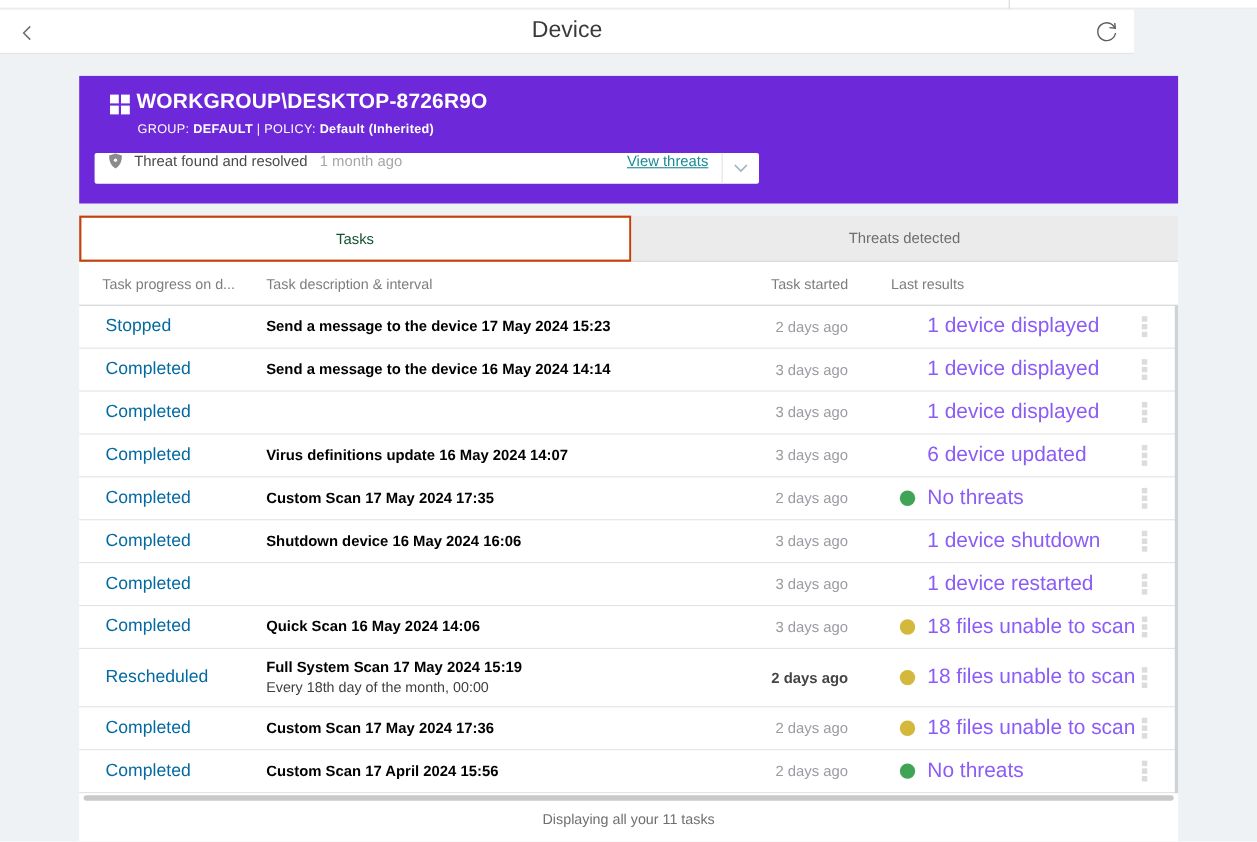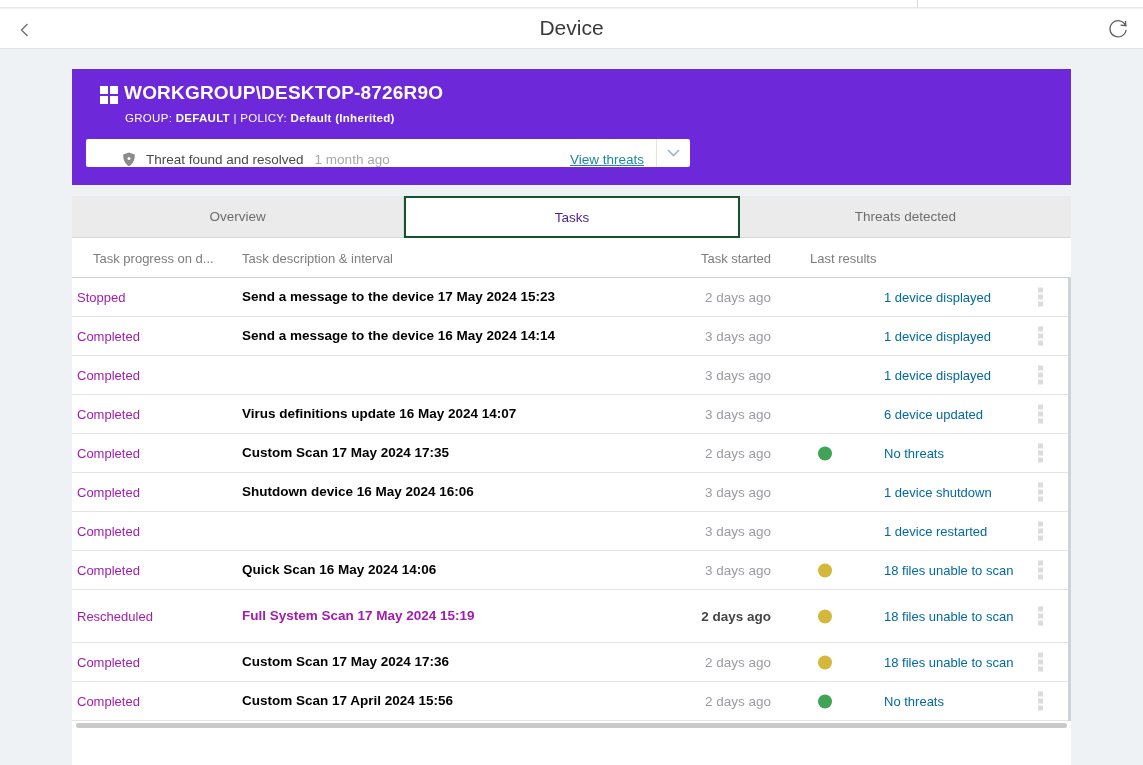--- a/index.html
+++ b/index.html
@@ -8,78 +8,78 @@
     position:relative;
     font-family:"Liberation Sans", sans-serif;
     background:#eff2f5;
     overflow:hidden;
     color:#4a4a4a;
   }
   
   .top-strip{ position:absolute; top:0; left:0; width:1143px; height:8px;
     background:#fff; border-bottom:1px solid #e9e9e9; }
   .top-strip .vdiv{ position:absolute; left:917px; top:0; width:1px; height:8px; background:#d9d9d9; }
-  .topbar{ position:absolute; top:9px; left:0; width:1143px; height:40px;
+  .topbar{ position:absolute; top:9px; left:0; width:1031px; height:40px;
     background:#fff; border-bottom:1px solid #e3e3e3;text-decoration:underline; }
   .back-btn{ position:absolute; left:13px; top:9px; width:24px; height:24px; cursor:pointer;
     display:flex; align-items:center; justify-content:center; }
   .page-title{ position:absolute; left:0; top:0; width:100%; height:39px; line-height:37px;
     text-align:center; font-size:21px; color:#3a3a3a; }
   .refresh-btn{ position:absolute; right:12px; top:8px; width:26px; height:26px; cursor:pointer;
     display:flex; align-items:center; justify-content:center; }
 
   
   .banner{ position:absolute; left:72px; top:69px; width:999px; height:116px; background:#6d28d9; }
   .win-icon{ position:absolute; left:28px; top:17px; width:18px; height:18px;
     display:grid; grid-template-columns:1fr 1fr; grid-template-rows:1fr 1fr; gap:2px; }
   .win-icon span{ background:#fff; }
   .device-name{ position:absolute; left:52px; top:13px; color:#fff; font-size:19px;
     font-weight:600; letter-spacing:.2px; }
   .device-meta{ position:absolute; left:53px; top:43px; color:#fff; font-size:11.5px;
     letter-spacing:.3px; }
   .device-meta b{ font-weight:700; }
   .alert-bar{ position:absolute; left:14px; top:70px; width:604px; height:28px; background:#fff;
-    border-radius:2px; display:flex; align-items:flex-end;padding-left:24px; }
+    border-radius:2px; display:flex; align-items:flex-start; }
   .alert-shield{ margin-left:12px; display:flex; align-items:center; }
   .alert-text{ margin-left:10px; font-size:13.5px; color:#4a4a4a; }
   .alert-time{ margin-left:11px; font-size:13.5px; color:#a7a7a7; }
   .alert-spacer{ flex:1; }
   .alert-link{ font-size:13.5px; color:#1b8a96; text-decoration:underline; cursor:pointer; }
   .alert-divider{ width:1px; height:28px; background:#e3e3e3; margin-left:12px; }
   .alert-chevron{ width:33px; height:28px; display:flex; align-items:center; justify-content:center; cursor:pointer; }
 
   
   .panel{ position:absolute; left:72px; top:196px; width:999px; height:569px; background:#fff; }
 
   .tabs{ display:flex; height:42px; }
   .tab{ flex:1; background:#ebebeb; border-right:1px solid #dadada; border-bottom:1px solid #d7d7d7;
     display:flex; align-items:center; justify-content:center; font-size:13.5px; color:#6d6d6d; cursor:pointer; }
   .tab:last-child{ border-right:none; }
-  .tab.active{ background:#fff; border:2px solid #14532d; color:#4c1d95; }
+  .tab.active{ background:#fff; border:2px solid #c2410c; color:#14532d; }
 
   .thead{ position:relative; height:40px; border-bottom:1px solid #d2d2d2; font-size:13px; color:#7d7d7d; }
   .thead .hc{ position:absolute; top:50%; transform:translateY(-50%); white-space:nowrap; }
   .h-status{ left:21px; } .h-desc{ left:170px; }
   .h-started{ right:300px; } .h-results{ left:738px; }
 
   .row{ position:relative; height:39px; border-bottom:1px solid #e3e3e3; }
   .row.emph{ height:53px; }
   .cell{ position:absolute; top:50%; transform:translateY(-50%); white-space:nowrap; }
-  .c-status{ left:5px; font-size:13px; color:#a21caf; }
+  .c-status{ left:24px; font-size:16px; color:#0369a1; }
   .c-desc{ left:170px; line-height:18px; }
   .c-desc .t{ font-size:13.5px; font-weight:700; color:#000000; }
   .c-desc .iv{ font-size:13px; font-weight:400; color:#3f3f3f; }
-  .row.emph .c-desc .t{ color:#a21caf; }
+  .row.emph .c-desc .t{ color:#000000; }
   .c-started{ right:300px; font-size:13.5px; color:#9b9ba2; }
   .row.emph .c-started{ color:#454545; font-weight:600; }
   .c-result{ left:746px; display:flex; align-items:center; }
   .dot{ width:14px; height:14px; border-radius:50%; margin-right:11px; }
   .dot.green{ background:#3fa456; } .dot.yellow{ background:#d4b83c; }
   .c-result.nodot{ left:771px; }
-  .c-result .rt{ font-size:13px; color:#0369a1;margin-left:41px; }
+  .c-result .rt{ font-size:19px; color:#8b5cf6; }
   .kebab{ position:absolute; left:963px; top:50%; transform:translateY(-50%);
     display:flex; flex-direction:column; gap:2px; cursor:pointer; padding:3px; }
   .kebab span{ width:5px; height:5px; background:#dcdcdc; }
 
   .hscrollbar{ position:absolute; left:4px; top:527px; width:991px; height:5px;
     background:#c9c9c9; border-radius:3px; }
   .vscrollbar{ position:absolute; left:996px; top:82px; width:3px; height:443px; background:#ced3d7; }
 
   .table-footer{ position:absolute; left:0; top:541px; width:100%; text-align:center;
     font-size:13px; color:#6f6f6f; }
@@ -139,21 +139,20 @@
     <span class="alert-chevron">
       <svg width="13" height="8" viewBox="0 0 13 8">
         <polyline points="1,1 6.5,6.5 12,1" fill="none" stroke="#9db5c0" stroke-width="1.6"></polyline>
       </svg>
     </span>
   </div>
 </div>
 
 <div class="panel">
   <div class="tabs">
-      <div class="tab">Overview</div>
       <div class="tab active">Tasks</div>
       <div class="tab">Threats detected</div>
     </div>
 
   <div class="thead">
     <div class="hc h-status">Task progress on d...</div>
     <div class="hc h-desc">Task description &amp; interval</div>
     <div class="hc h-started">Task started</div>
     <div class="hc h-results">Last results</div>
   </div>
@@ -292,20 +291,21 @@
       <span></span>
           <span></span>
           <span></span>
     </div>
   </div>
 
   <div class="row emph">
     <div class="cell c-status">Rescheduled</div>
     <div class="cell c-desc">
       <div class="t">Full System Scan 17 May 2024 15:19</div>
+      <div class="iv">Every 18th day of the month, 00:00</div>
     </div>
     <div class="cell c-started">2 days ago</div>
     <div class="cell c-result">
       <span class="dot yellow"></span>
       <span class="rt">18 files unable to scan</span>
     </div>
     <div class="kebab">
       <span></span>
           <span></span>
           <span></span>
@@ -345,13 +345,14 @@
       <span></span>
           <span></span>
           <span></span>
     </div>
   </div>
 </div>
 
   <div class="vscrollbar"></div>
   <div class="hscrollbar"></div>
 
+  <div class="table-footer">Displaying all your 11 tasks</div>
 </div>
 
 </body></html>

